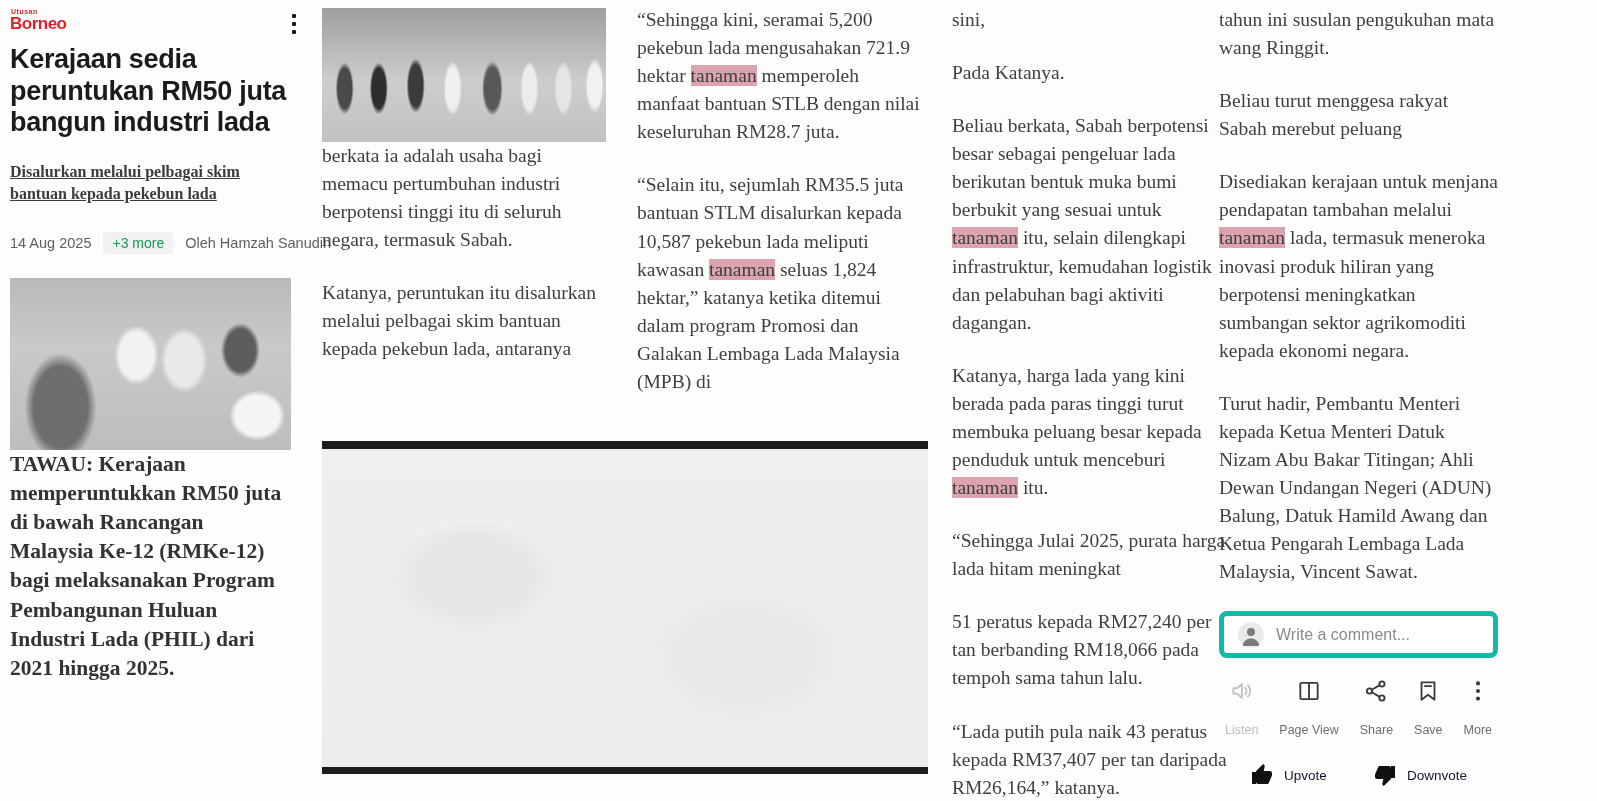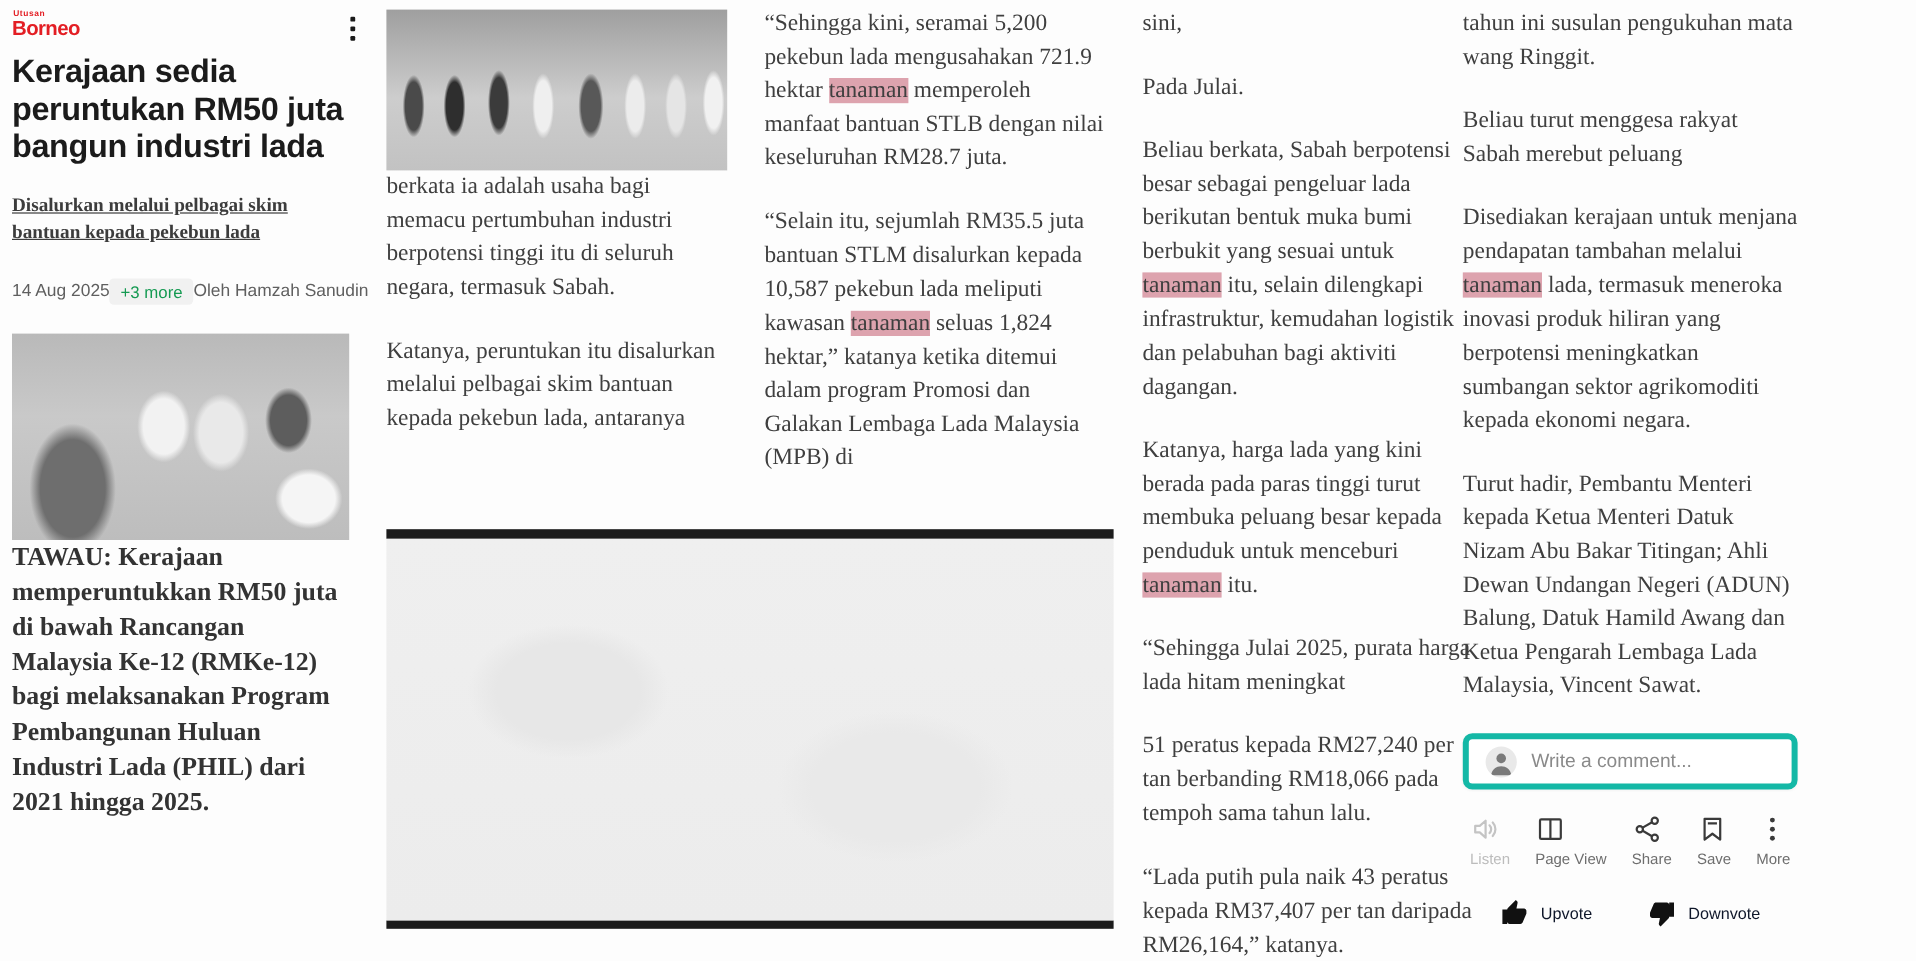--- a/index.html
+++ b/index.html
@@ -22,21 +22,21 @@
                      font-weight:bold; font-size:17px; letter-spacing:-0.5px; }
   .kebab { position:absolute; left:272px; top:2px; width:24px; height:28px; border:none;
            background:transparent; cursor:pointer; display:flex; flex-direction:column;
            align-items:center; justify-content:center; gap:4px; }
   .kebab i { width:4px; height:4px; background:#1a1a1a; border-radius:1px; }
 
   .headline { font-family:"Liberation Sans",sans-serif; font-weight:bold; font-size:27px;
               line-height:1.17; color:#1b1b1b; letter-spacing:-0.3px; margin-bottom:22px; }
   .subtitle { font-size:16px; line-height:1.4; color:#3c3c3c; margin-bottom:26px;text-decoration:underline; }
 
-  .meta { display:flex; align-items:center; font-family:"Liberation Sans",sans-serif;
+  .meta { display:flex; align-items:center; gap:12px; font-family:"Liberation Sans",sans-serif;
           font-size:14.5px; color:#5f5f5f; margin-bottom:24px; white-space:nowrap; }
   .badge-more { background:#f1f1f1; color:#159a52; border-radius:4px; padding:3px 9px;
                 font-size:14px; cursor:pointer; border:none; font-family:"Liberation Sans",sans-serif; }
 
   
   .photo { width:100%; background:#cfcfcf; position:relative; overflow:hidden; }
   .photo1 { height:172px;
     background:
       radial-gradient(60px 90px at 18% 75%, #6e6e6e 0 45%, transparent 60%),
       radial-gradient(34px 46px at 45% 45%, #f2f2f2 0 50%, transparent 65%),
@@ -77,21 +77,21 @@
   .comment-box { display:flex; align-items:center; gap:12px; width:100%; height:47px;
                  border:5px solid #14b8a6; border-radius:8px; background:#fff;
                  box-shadow:0 1px 2px rgba(0,0,0,.04); padding:0 14px; margin:4px 0 20px 0; }
   .avatar { width:26px; height:26px; border-radius:50%; background:#e9e9e9; flex:0 0 auto;
             display:flex; align-items:flex-end; justify-content:center; overflow:hidden; }
   .comment-input { border:none; outline:none; flex:1; font-family:"Liberation Sans",sans-serif;
                    font-size:16px; color:#444; background:transparent; }
   .comment-input::placeholder { color:#8a8a8a; }
 
   .action-bar { display:flex; justify-content:space-between; padding:0 6px; margin-bottom:26px; }
-  .action { display:flex; flex-direction:column; gap:5px; border:none;
+  .action { display:flex; flex-direction:column; align-items:center; gap:19px; border:none;
             background:transparent; cursor:pointer; font-family:"Liberation Sans",sans-serif;
             font-size:12.5px; color:#6e6e6e; }
   .action svg { display:block; }
   .action.disabled { color:#bcbcbc; cursor:default; }
 
   .vote-bar { display:flex; justify-content:space-around; padding:0 8px; }
   .vote { display:flex; align-items:center; gap:10px; border:none; background:transparent;
           cursor:pointer; font-family:"Liberation Sans",sans-serif; font-size:13.5px; color:#0f172a; }
   .vote svg { display:block; }
 </style>
@@ -142,21 +142,21 @@
   <div class="col col3">
     <div class="para">
         <p>“Sehingga kini, seramai 5,200 pekebun lada mengusahakan 721.9 hektar <span class="hl">tanaman</span> memperoleh manfaat bantuan STLB dengan nilai keseluruhan RM28.7 juta.</p>
         <p>“Selain itu, sejumlah RM35.5 juta bantuan STLM disalurkan kepada 10,587 pekebun lada meliputi kawasan <span class="hl">tanaman</span> seluas 1,824 hektar,” katanya ketika ditemui dalam program Promosi dan Galakan Lembaga Lada Malaysia (MPB) di</p>
       </div>
   </div>
 
   <div class="col col4">
     <div class="para">
         <p>sini,</p>
-        <p>Pada Julai.</p>
+        <p>Pada Katanya.</p>
         <p>Beliau berkata, Sabah berpotensi besar sebagai pengeluar lada berikutan bentuk muka bumi berbukit yang sesuai untuk <span class="hl">tanaman</span> itu, selain dilengkapi infrastruktur, kemudahan logistik dan pelabuhan bagi aktiviti dagangan.</p>
         <p>Katanya, harga lada yang kini berada pada paras tinggi turut membuka peluang besar kepada penduduk untuk menceburi <span class="hl">tanaman</span> itu.</p>
         <p>“Sehingga Julai 2025, purata harga lada hitam meningkat</p>
         <p>51 peratus kepada RM27,240 per tan berbanding RM18,066 pada tempoh sama tahun lalu.</p>
         <p>“Lada putih pula naik 43 peratus kepada RM37,407 per tan daripada RM26,164,” katanya.</p>
       </div>
   </div>
 
   <div class="col col5">
     <div class="para">

